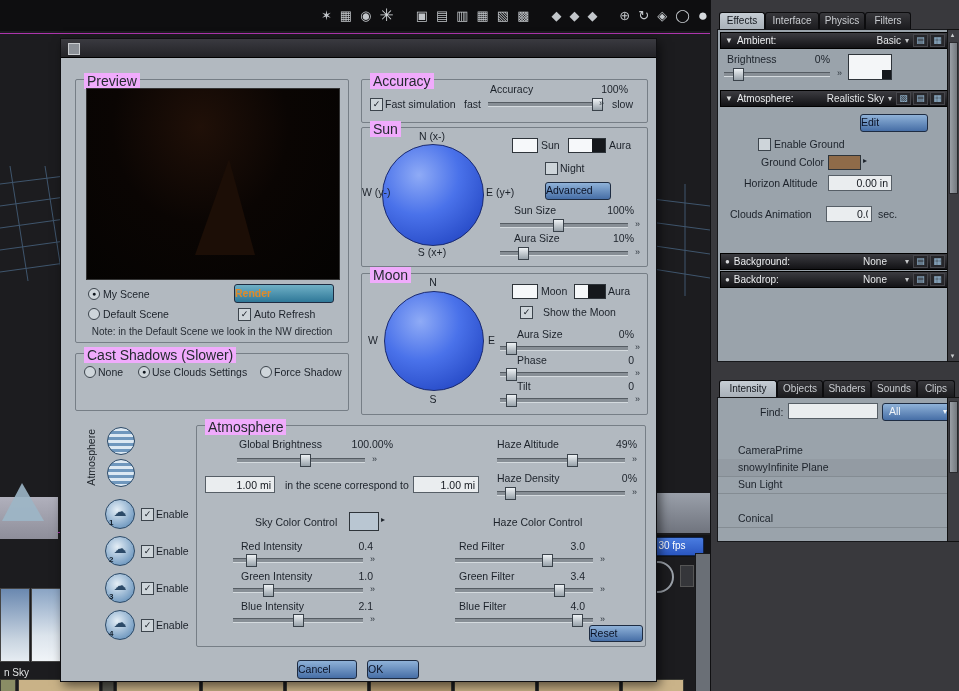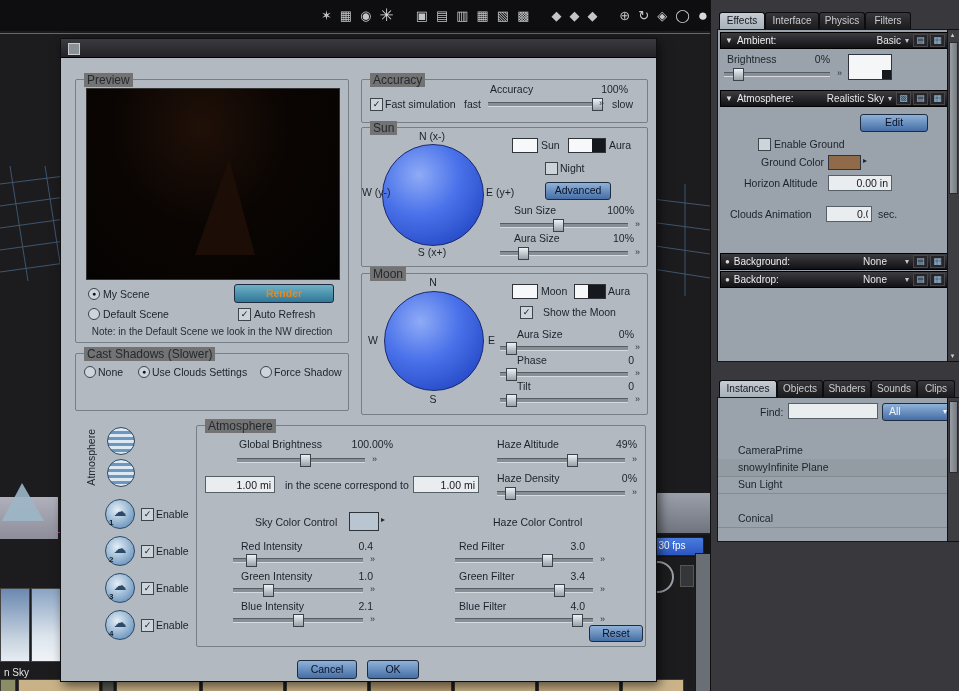--- a/index.html
+++ b/index.html
@@ -40,25 +40,25 @@
   .hdr .hdd{margin:0 4px;font-size:8px;color:#c6c8ca;}
   .hdr .pico{width:13px;height:11px;font-size:9px;line-height:11px;text-align:center;color:#9cc0dc;background:#26262a;border:1px solid #47474c;margin-right:2px;cursor:pointer;}
   .scroll{position:absolute;width:11px;background:#3d3d42;border:1px solid #111;}
   .scroll .tmb{position:absolute;left:1px;width:7px;background:linear-gradient(90deg,#9a9fa6,#74797f);border:1px solid #2a2a2e;}
   .scroll .sarr{position:absolute;left:0;width:9px;font-size:7px;color:#c8cacc;text-align:center;}
   
   .dialog{position:absolute;left:60px;top:38px;width:595px;height:642px;background:#b2b9c0;border:1px solid #0f0f12;box-shadow:3px 4px 10px rgba(0,0,0,.55);z-index:10;}
   .titlebar{position:absolute;left:0;top:0;width:100%;height:18px;background:linear-gradient(#3a3a40,#232327);border-bottom:1px solid #000;}
   .titleicon{position:absolute;left:7px;top:4px;width:10px;height:10px;background:#8b9097;border:1px solid #c9ccd0;}
   .g{position:absolute;border:1px solid #767e86;border-radius:2px;}
-  .glab{position:absolute;top:-7px;left:8px;background:#737373;padding:0 3px;font-size:12px;color:#242a30;white-space:nowrap;}
+  .glab{position:absolute;top:-7px;left:8px;background:#f0abfc;padding:0 3px;font-size:14px;color:#242a30;white-space:nowrap;}
   .lbl{position:absolute;font-size:10.5px;color:#1c222a;white-space:nowrap;}
   .val{position:absolute;font-size:10.5px;color:#1c222a;text-align:right;white-space:nowrap;}
   .note{position:absolute;font-size:10px;color:#272d34;text-align:center;white-space:nowrap;}
-  .btn{position:absolute;background:linear-gradient(#8fb2d8,#466ea6);border:1px solid #1e2c42;border-radius:3px;color:#0a1226;font-size:10.5px;text-align:center;cursor:pointer;}
+  .btn{position:absolute;background:linear-gradient(#8fb2d8,#466ea6);border:1px solid #1e2c42;border-radius:3px;color:#0a1226;font-size:10.5px;cursor:pointer;}
   .btn.render{background:linear-gradient(#6fb0c6,#2f7898);color:#e08a28;font-weight:bold;}
   .cb{position:absolute;width:11px;height:11px;background:#ced5da;border:1px solid #3c444c;font-size:9px;line-height:10px;text-align:center;color:#0e141c;cursor:pointer;}
   .rd{position:absolute;width:10px;height:10px;border-radius:50%;background:#ced5da;border:1px solid #3c444c;font-size:7px;line-height:9px;text-align:center;color:#0e141c;cursor:pointer;}
   .inp{position:absolute;background:#eaedef;border:1px solid #565e66;font-size:10.5px;color:#14181e;padding:0 3px;box-sizing:border-box;font-family:inherit;}
   .inp.r{text-align:right;}
   .sw{position:absolute;border:1px solid #2e343a;cursor:pointer;}
   .slider{position:absolute;height:11px;cursor:pointer;}
   .slider .track{position:absolute;left:0;right:12px;top:4px;height:3px;background:#878e95;border-top:1px solid #555c63;border-bottom:1px solid #d4dade;}
   .slider .handle{position:absolute;top:0;width:9px;height:11px;background:linear-gradient(#eef2f5,#97a1a9);border:1px solid #3a424a;}
   .slider .sarrows{position:absolute;right:0;top:0;font-size:9px;color:#2c343c;line-height:11px;}
@@ -224,21 +224,21 @@
     </div>
 
     <div class="scroll" style="left:230px;top:17px;height:331px">
       <span class="sarr" style="top:1px">▴</span>
       <div class="tmb" style="top:12px;height:150px"></div>
       <span class="sarr" style="bottom:1px">▾</span>
     </div>
   </div>
 
   <div class="abs" style="left:717px;top:380px;width:241px;height:160px">
-    <div class="panel-tab on" style="left:2px;width:56px;top:0">Instances</div>
+    <div class="panel-tab on" style="left:2px;width:56px;top:0">Intensity</div>
     <div class="panel-tab off" style="left:60px;width:44px;top:0">Objects</div>
     <div class="panel-tab off" style="left:106px;width:46px;top:0">Shaders</div>
     <div class="panel-tab off" style="left:154px;width:44px;top:0">Sounds</div>
     <div class="panel-tab off" style="left:200px;width:36px;top:0">Clips</div>
 
     <div class="panel-body" style="left:0;top:17px;width:230px;height:143px">
       <span class="lbl" style="left:42px;top:8px">Find:</span>
       <input class="inp" style="left: 70px; top: 5px; width: 90px; height: 16px;" value="">
       <div class="btn" style="left:164px;top:5px;width:62px;height:16px;line-height:15px;color:#f0f4f8;text-align:left;padding-left:6px">
         <span>All</span>

